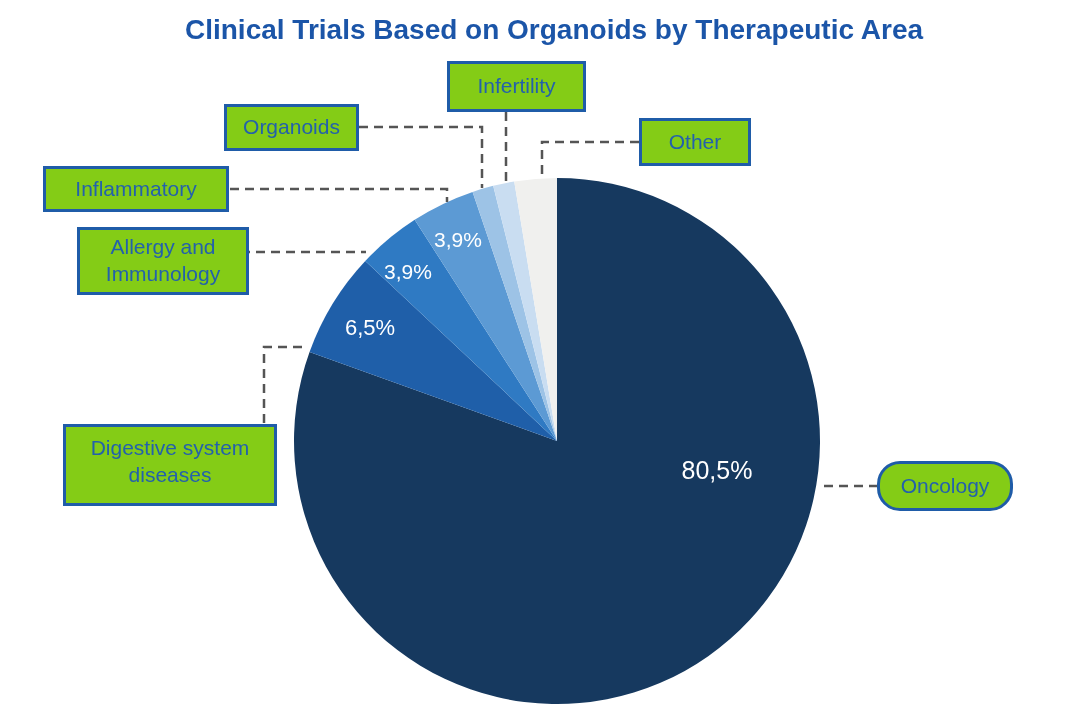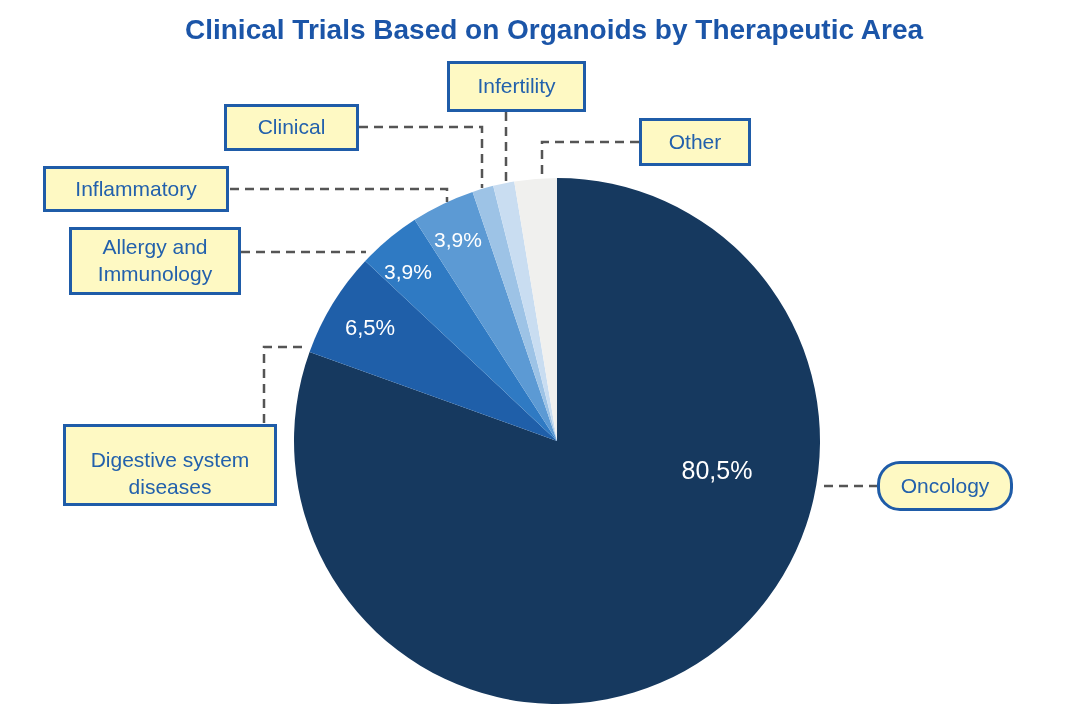--- a/index.html
+++ b/index.html
@@ -43,35 +43,35 @@
   }
   .pct {
     fill: var(--value_label_text, #ffffff);
     font-family: "Liberation Sans", "DejaVu Sans", sans-serif;
     text-anchor: middle;
   }
   .callout {
     position: absolute;
     box-sizing: border-box;
     border: 3px solid var(--callout_border, #1F5CA8);
-    background: #fef9c3;
+    background: #84cc16;
     color: var(--callout_text, #2361AC);
     font-size: 21px;
     line-height: 1.28;
     display: flex;
     align-items: center;
     justify-content: center;
     text-align: center;
-    padding: 2px 8px;
+    padding: 14px 8px;
   }
   #co-infertility  { left: 433px; top: 61px;  width: 139px; height: 51px; }
   #co-virology     { left: 210px; top: 104px; width: 135px; height: 47px; }
   #co-other        { left: 625px; top: 118px; width: 112px; height: 48px; }
   #co-inflammatory { left: 29px;  top: 166px; width: 186px; height: 46px; }
-  #co-allergy      { left: 55px;  top: 227px; width: 172px; height: 68px; }
+  #co-allergy      { left: 63px;  top: 227px; width: 172px; height: 68px; }
   #co-digestive    { left: 49px;  top: 424px; width: 214px; height: 82px; align-items: flex-end; }
   #co-oncology     { left: 863px; top: 461px; width: 136px; height: 50px; border-radius: 23px; }
 </style>
 </head>
 <body>
 
 <div class="canvas">
 
   <h1 class="title">Clinical Trials Based on Organoids by Therapeutic Area</h1>
 
@@ -99,21 +99,21 @@
         <text x="356" y="335" font-size="22" class="pct">6,5%</text>
         <text x="394" y="279" font-size="21" class="pct">3,9%</text>
         <text x="444" y="247" font-size="21" class="pct">3,9%</text>
       </g>
   </svg>
 
   <div class="callout" id="co-infertility">
     <span>Infertility</span>
   </div>
   <div class="callout" id="co-virology">
-    <span>Clinical</span>
+    <span>Organoids</span>
   </div>
   <div class="callout" id="co-inflammatory">
     <span>Inflammatory</span>
   </div>
   <div class="callout" id="co-other">
     <span>Other</span>
   </div>
   <div class="callout" id="co-allergy">
     <span>Allergy and Immunology</span>
   </div>

